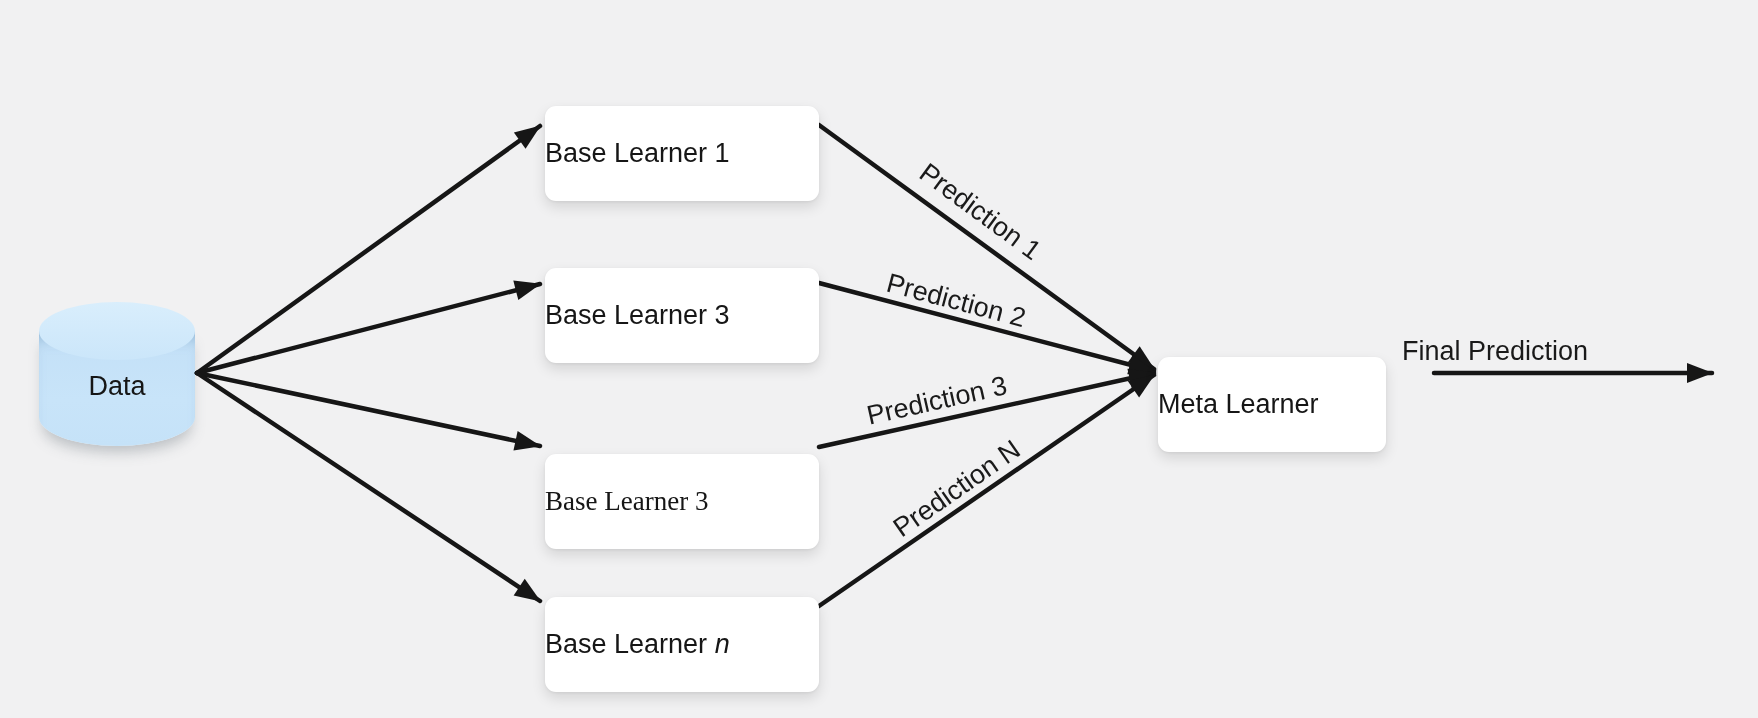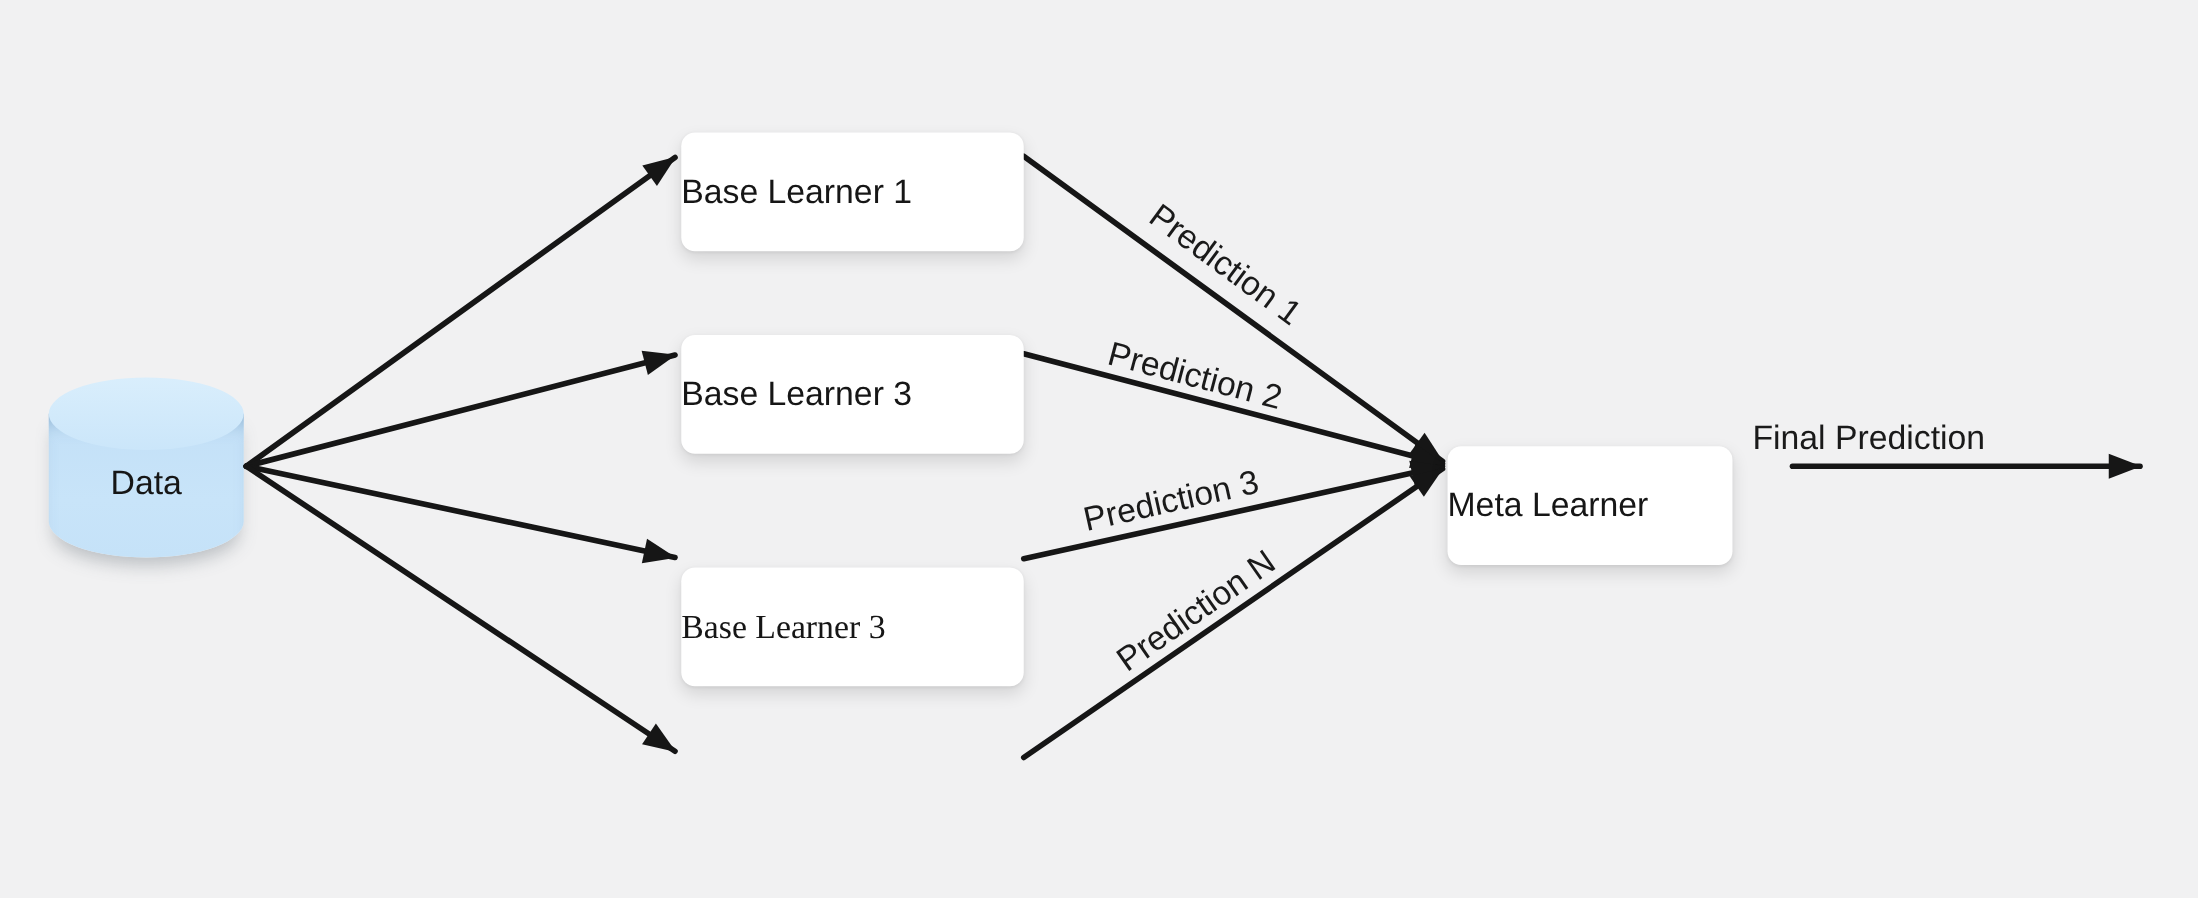--- a/index.html
+++ b/index.html
@@ -115,20 +115,24 @@
 
   <div class="node bl bl1">
     <span>Base Learner 1</span>
   </div>
   <div class="node bl bl2">
     <span>Base Learner 3</span>
   </div>
   <div class="node bl bl3">
     <span>Base Learner 3</span>
   </div>
+  <div class="node bl bln">
+    <span>Base Learner</span>
+    <i class="var">n</i>
+  </div>
 
   <div class="node meta">
     <span>Meta Learner</span>
   </div>
 
   <div class="edge-label el1">Prediction 1</div>
   <div class="edge-label el2">Prediction 2</div>
   <div class="edge-label el3">Prediction 3</div>
   <div class="edge-label elN">Prediction N</div>
   <div class="edge-label elFinal">Final Prediction</div>

